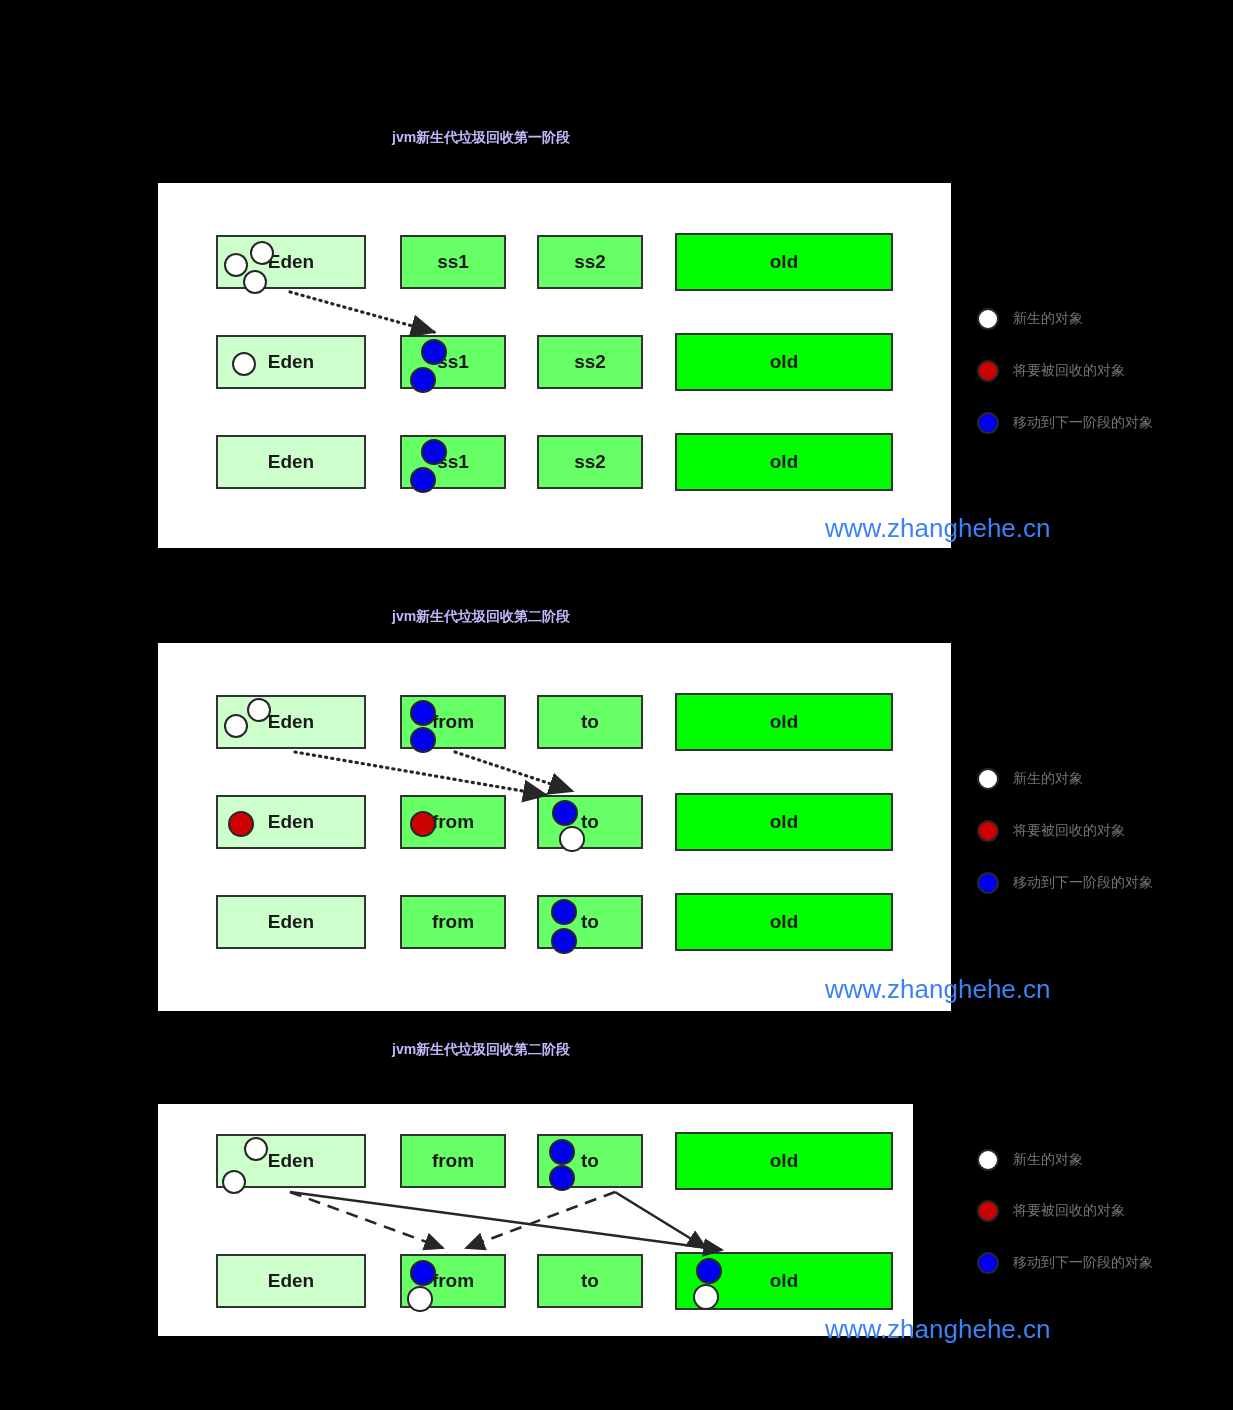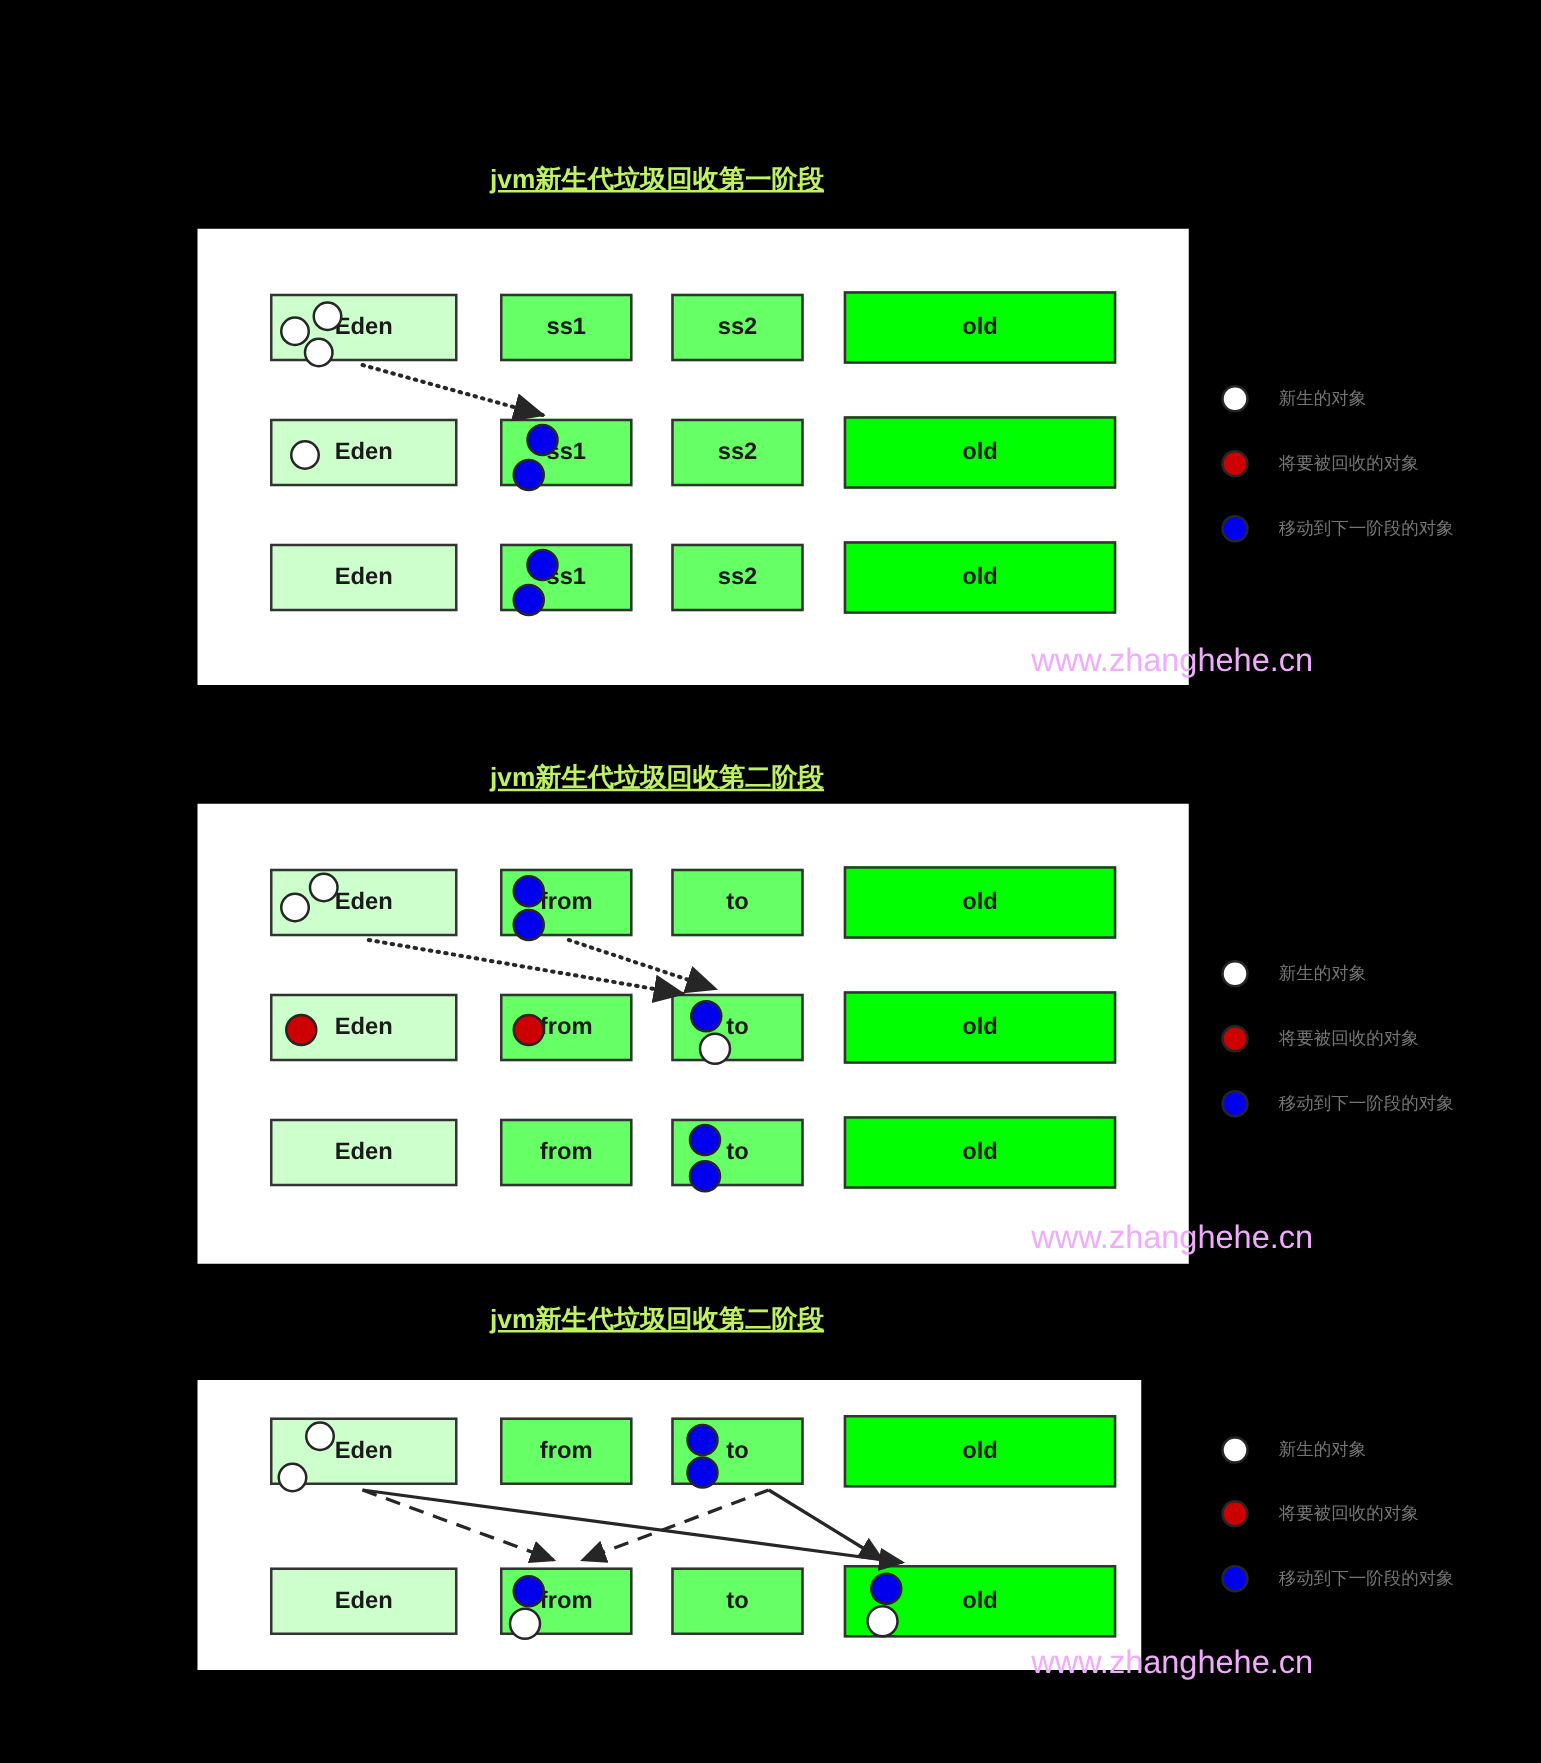--- a/index.html
+++ b/index.html
@@ -1,37 +1,37 @@
 <!DOCTYPE html>
 <html><head>
 <meta charset="utf-8">
 <style>
   html,body{margin:0;padding:0;background:#000;}
   body{width:1233px;height:1410px;position:relative;overflow:hidden;
        font-family:"Liberation Sans","DejaVu Sans",sans-serif;}
-  .panel-title{position:absolute;color:#bef264;font-weight:bold;font-size:21px;
-       letter-spacing:0px;white-space:nowrap;text-decoration:underline;}
+  .panel-title{position:absolute;color:#c4b5fd;font-weight:bold;font-size:14px;
+       letter-spacing:0px;white-space:nowrap;}
   .white-panel{position:absolute;background:#ffffff;}
   .mem-box{position:absolute;box-sizing:border-box;border:2.5px solid #333333;
        display:flex;align-items:center;justify-content:center;
        font-weight:bold;font-size:19px;color:#1a1a1a;}
   .mem-box.eden{background:#ccffcc;}
   .mem-box.surv{background:#66ff66;}
   .mem-box.old{background:#00ff00;border-color:#333333;}
   .mem-box .lbl{position:relative;z-index:2;pointer-events:none;}
   .obj{position:absolute;border-radius:50%;border:2px solid #262626;
        box-sizing:border-box;z-index:3;}
   .obj.white{background:#ffffff;}
   .obj.red{background:#cc0000;}
   .obj.blue{background:#0000ee;}
-  .watermark{position:absolute;color:#f0abfc;font-size:26px;white-space:nowrap;}
+  .watermark{position:absolute;color:#3b82f6;font-size:26px;white-space:nowrap;}
   .legend-row{position:absolute;display:flex;align-items:center;}
   .legend-dot{width:22px;height:22px;border-radius:50%;border:2px solid #262626;
        box-sizing:border-box;flex:none;}
-  .legend-label{margin-left:24px;color:#757575;font-size:14px;white-space:nowrap;}
+  .legend-label{margin-left:14px;color:#757575;font-size:14px;white-space:nowrap;}
   .arrows{position:absolute;left:0;top:0;width:1233px;height:1410px;
        pointer-events:none;z-index:5;}
 </style>
 </head>
 <body>
 
 <div class="panel-title" style="left:392px;top:129px;">jvm新生代垃圾回收第一阶段</div>
 
 <div class="white-panel" style="left:158px;top:183px;width:793px;height:365px;"></div>
 

